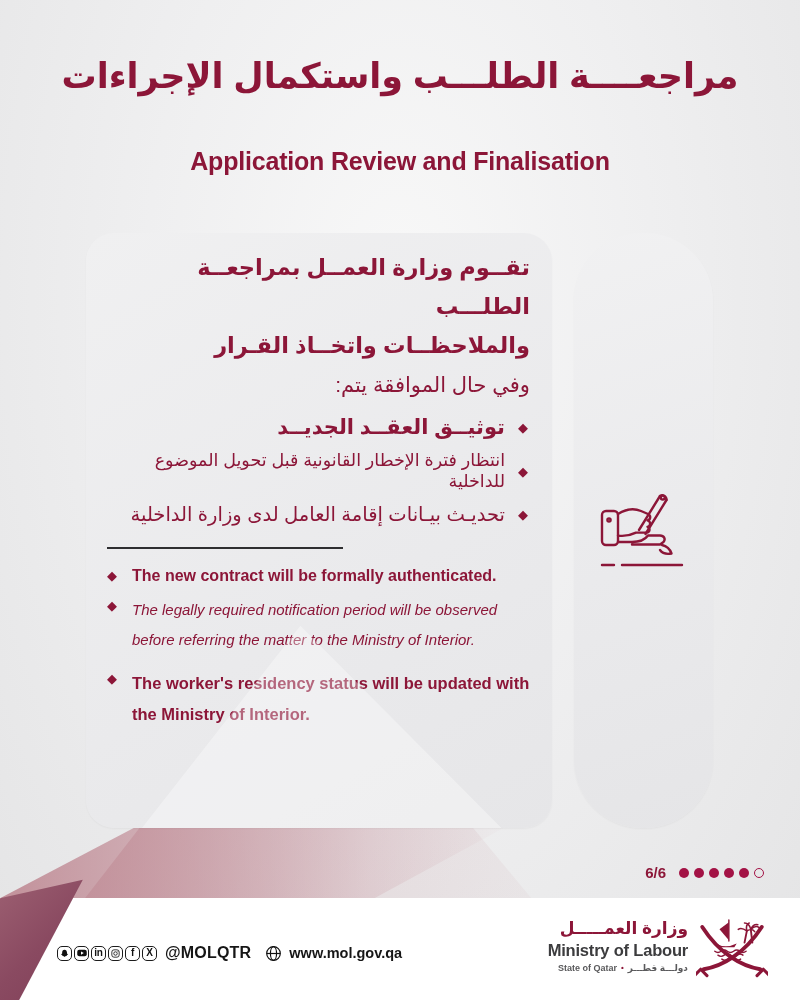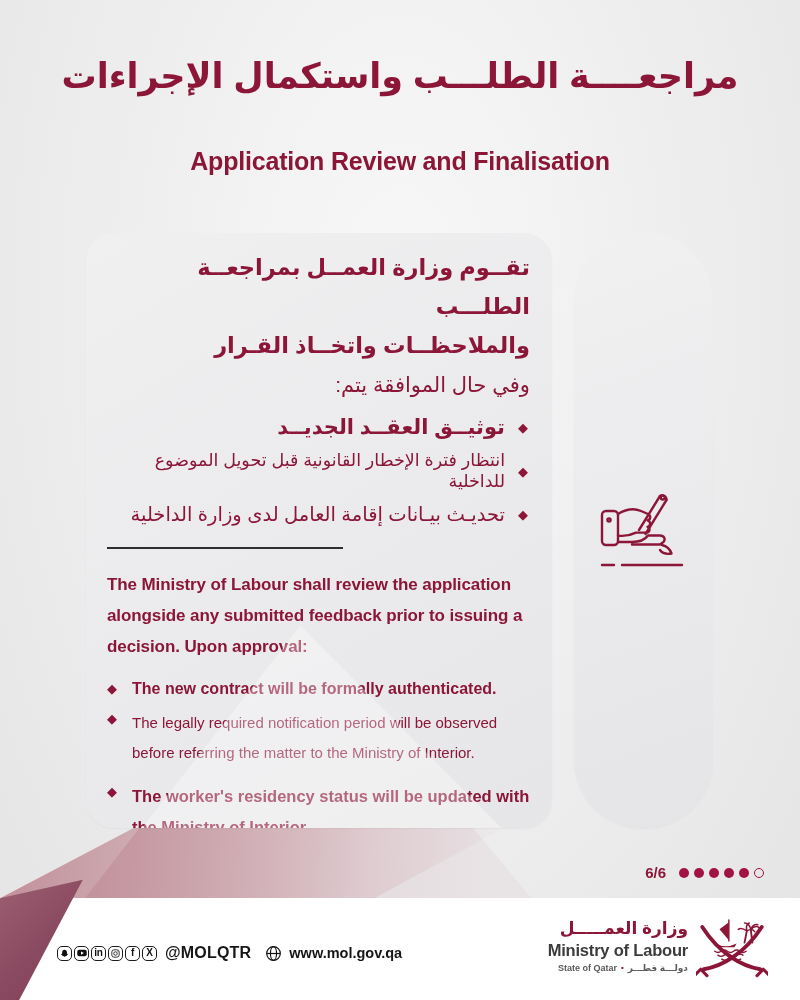--- a/index.html
+++ b/index.html
@@ -44,21 +44,21 @@
   .ar-b-1{font-size:17.5px;}
   .ar-b-2{font-size:19.5px;}
   .divider{position:relative;margin:21px 0 0 21px;width:236px;height:0;
            border:none;border-top:2px solid #2e2e30;}
   .en-intro{position:relative;margin:20px 22px 0 21px;font-size:17px;font-weight:bold;
             color:#8C1638;line-height:31px;letter-spacing:-0.1px;}
   .en-bullets{list-style:none;margin:16px 18px 0 21px;padding:0;}
   .en-bullets li{display:flex;gap:15px;color:#8C1638;}
   .en-bullets .dm{font-size:13px;line-height:22px;flex:0 0 auto;}
   .en-b-0{font-size:16px;font-weight:bold;line-height:22px;margin-bottom:8px;}
-  .en-b-1{font-size:15px;font-weight:normal;line-height:30px;margin-bottom:13px;}
+  .en-b-1{font-size:15px;font-weight:normal;line-height:30px;margin-bottom:13px;font-style:italic;}
   .en-b-2{font-size:16.5px;font-weight:bold;line-height:31px;}
 
   
   .pill{position:absolute;left:574px;top:233px;width:139px;height:595px;border-radius:68px;
         background:linear-gradient(160deg,#f1f1f2 0%, #eaeaec 55%, #e5e5e7 100%);
         box-shadow:0 1px 2px rgba(0,0,0,.04);}
   .hand-icon{position:absolute;left:24px;top:250px;}
 
   
   .pagination{position:absolute;top:864px;right:36px;display:flex;align-items:center;gap:13px;}
@@ -110,21 +110,20 @@
       <li>
         <span class="dm">◆</span>
         <span class="ar-b-1">انتظار فترة الإخطار القانونية قبل تحويل الموضوع للداخلية</span>
       </li>
       <li>
         <span class="dm">◆</span>
         <span class="ar-b-2">تحديـث بيـانات إقامة العامل لدى وزارة الداخلية</span>
       </li>
     </ul>
     <hr class="divider">
-    <p class="en-intro">The Ministry of Labour shall review the application alongside any submitted feedback prior to issuing a decision. Upon approval:</p>
     <ul class="en-bullets">
       <li>
         <span class="dm">◆</span>
         <span class="en-b-0">The new contract will be formally authenticated.</span>
       </li>
       <li>
         <span class="dm">◆</span>
         <span class="en-b-1">The legally required notification period will be observed before referring the matter to the Ministry of Interior.</span>
       </li>
       <li>

